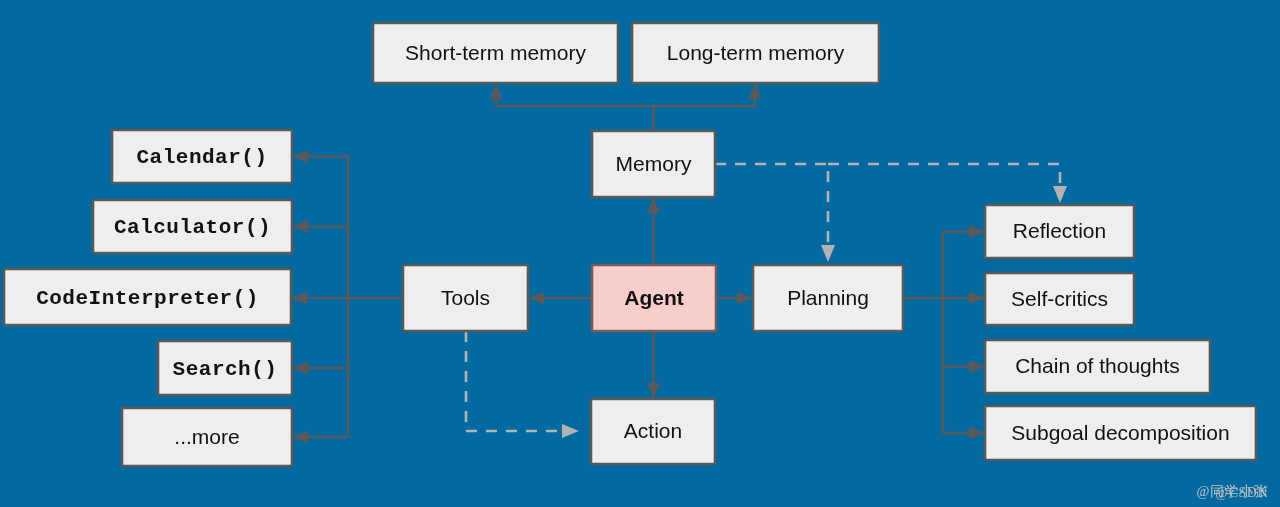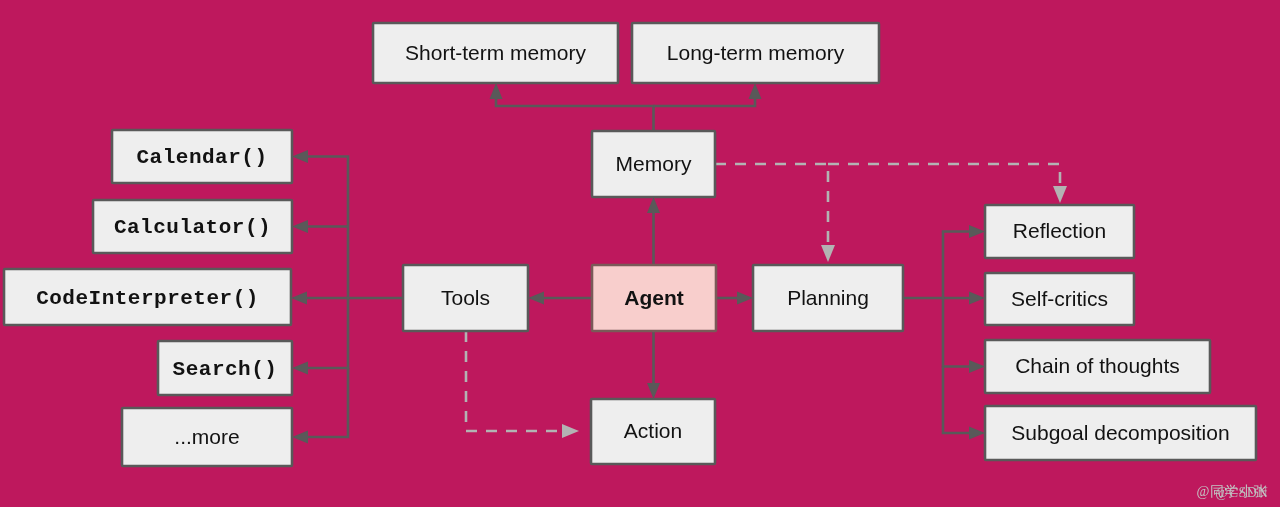--- a/index.html
+++ b/index.html
@@ -4,21 +4,21 @@
 <style>
   html, body {
     margin: 0;
     padding: 0;
     background: #ffffff;
   }
   #canvas {
     position: relative;
     width: 1280px;
     height: 507px;
-    background: #be185d;
+    background: #0369a1;
     overflow: hidden;
     font-family: "Liberation Sans", sans-serif;
   }
   svg.layer {
     position: absolute;
     top: 0;
     left: 0;
     width: 1280px;
     height: 507px;
   }

